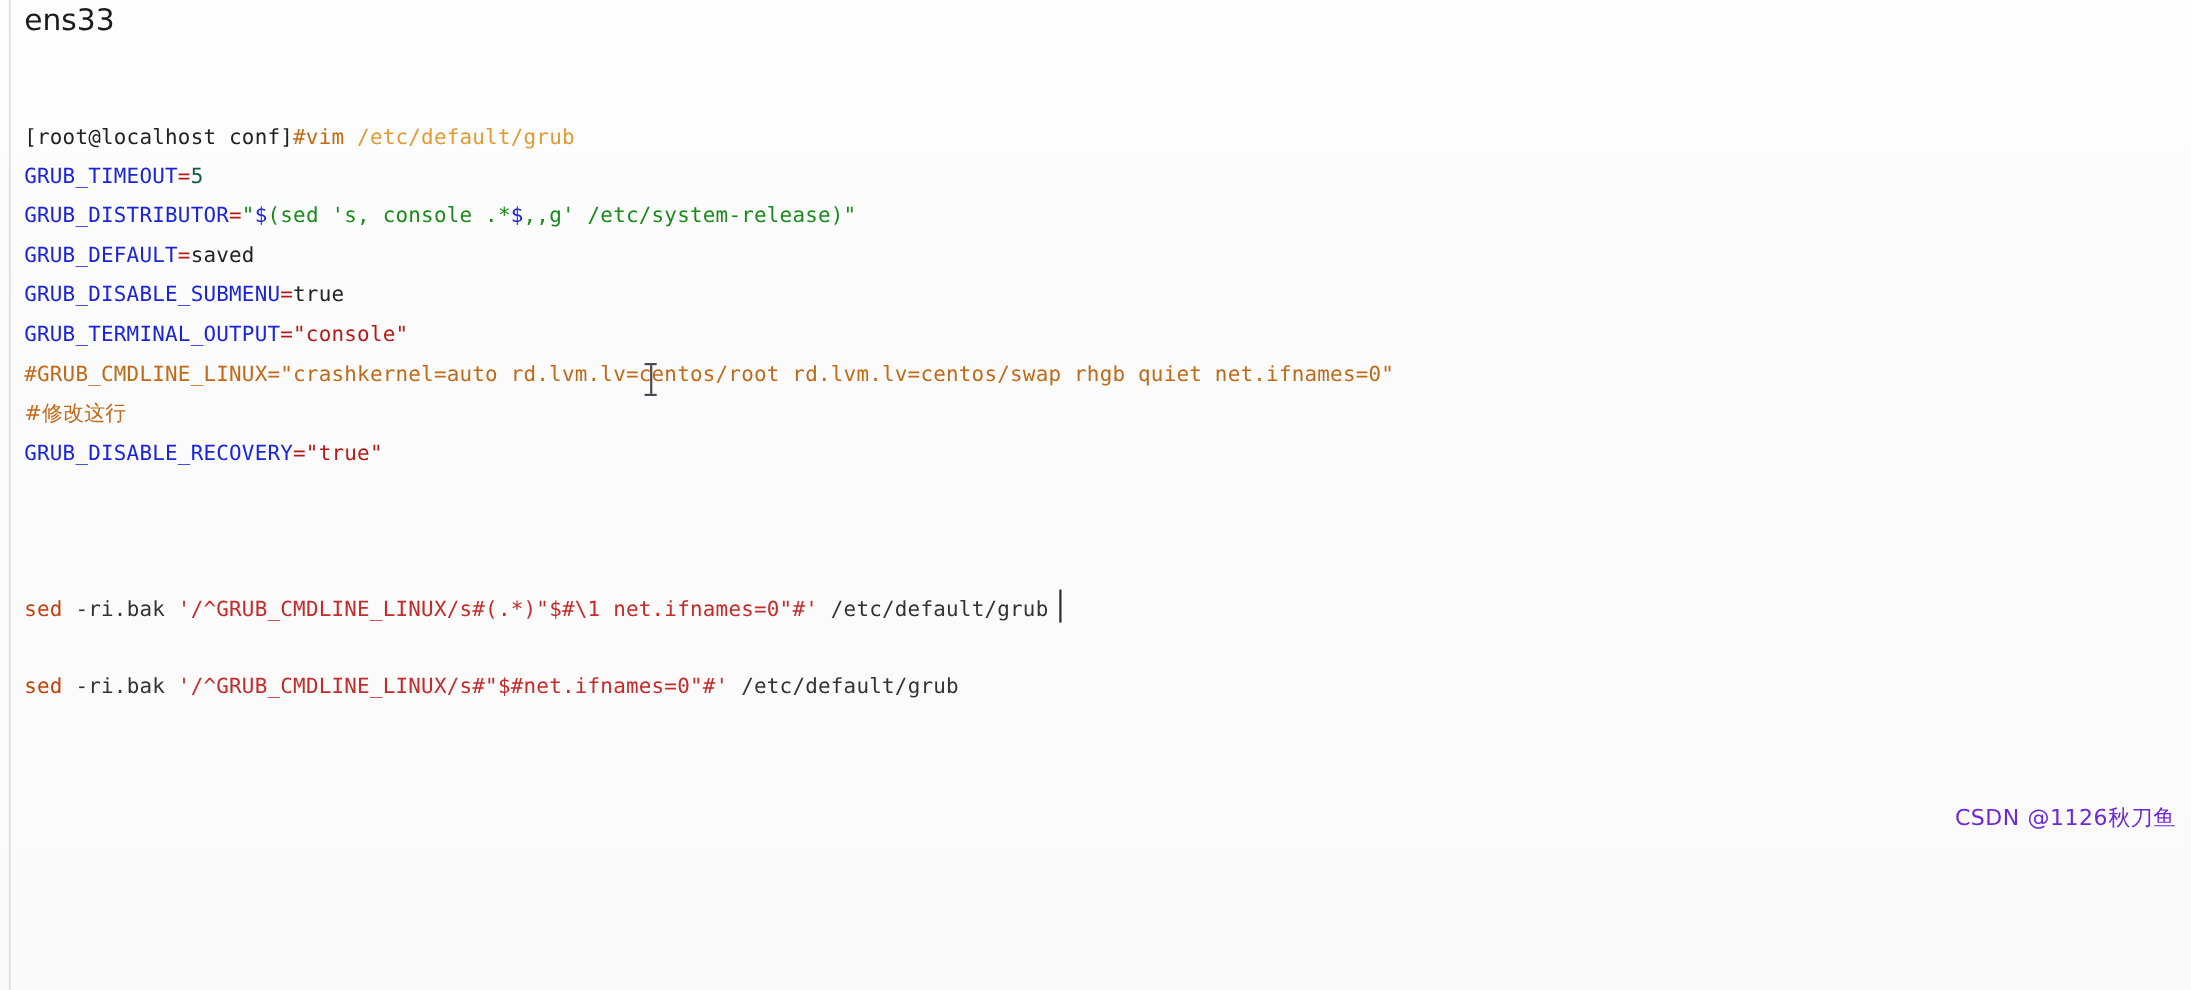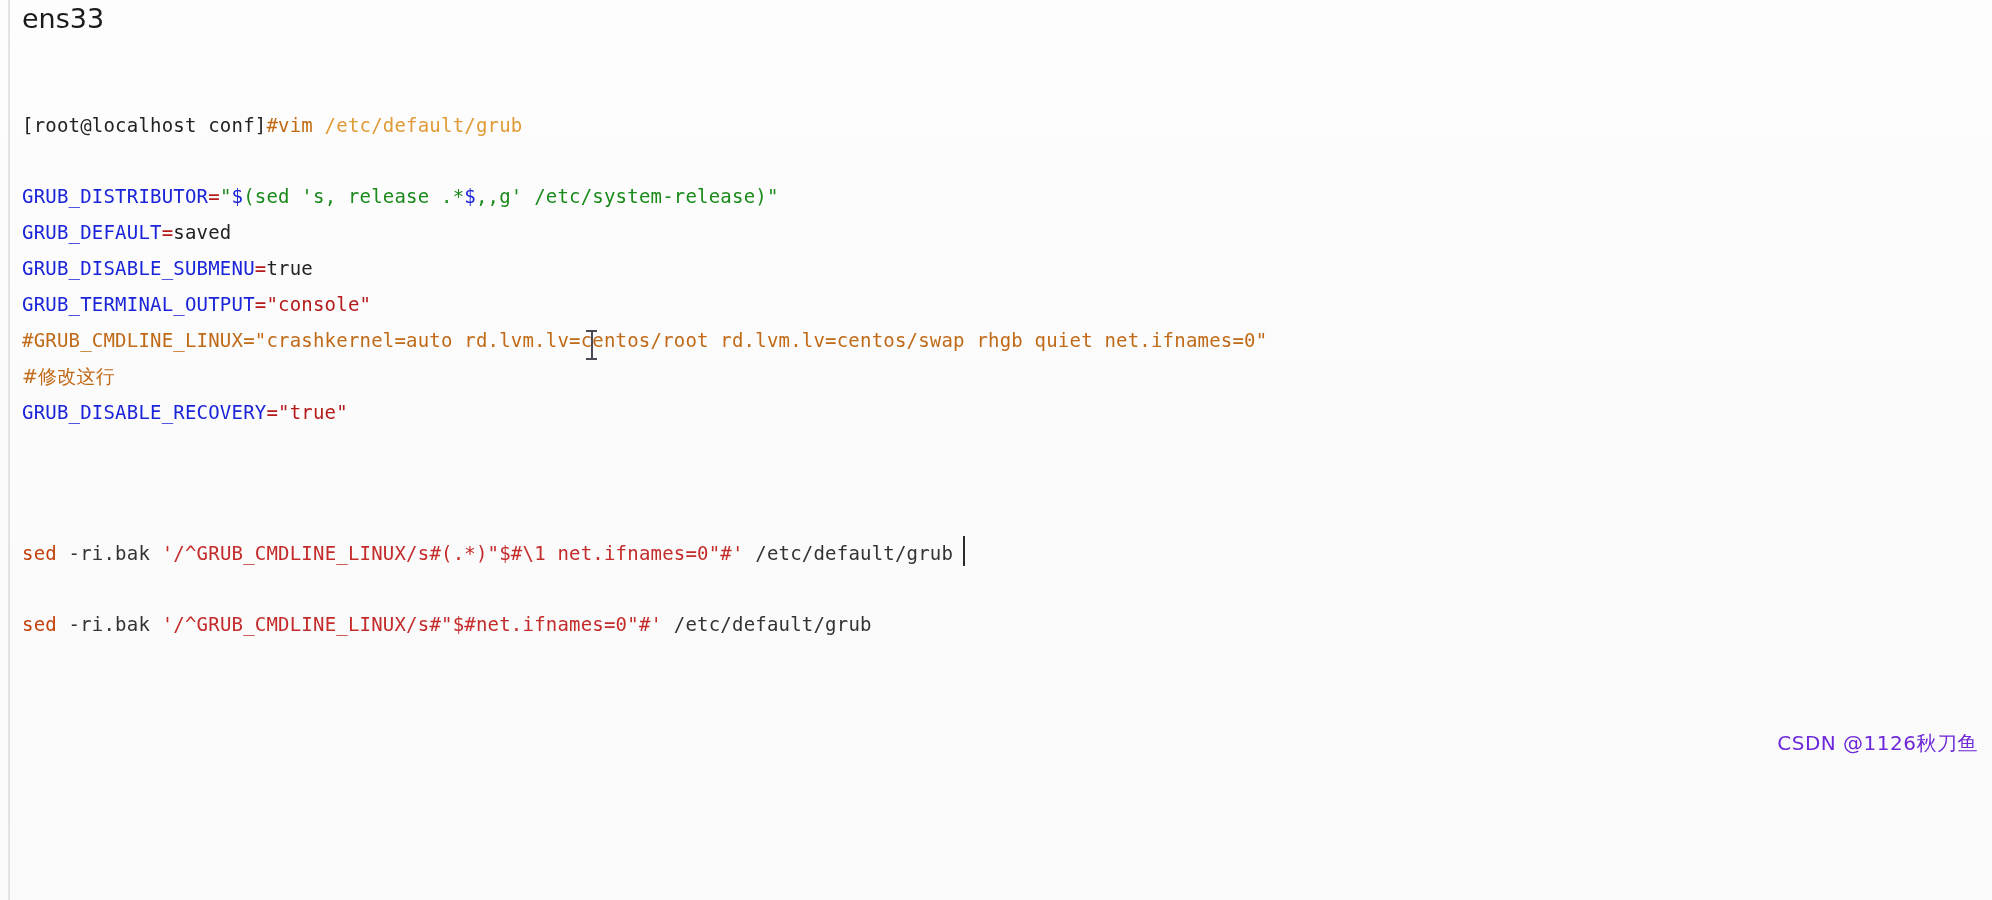--- a/index.html
+++ b/index.html
@@ -137,22 +137,23 @@
 
 <div class="page"></div>
 <div class="gutter-rule"></div>
 
 <div class="content">
 
   <div class="ens33">ens33</div>
 
   <div class="line" style="top:108px;"><span class="t-plain">[root@localhost conf]</span><span class="t-cmd">#vim</span><span class="t-path"> /etc/default/grub</span></div>
 
+  <div class="line" style="top:143px;"><span class="t-var">GRUB_TIMEOUT</span><span class="t-eq">=</span><span class="t-num">5</span></div>
 
-  <div class="line" style="top:179px;"><span class="t-var">GRUB_DISTRIBUTOR</span><span class="t-eq">=</span><span class="t-green">"</span><span class="t-blue">$</span><span class="t-green">(sed 's, release .*</span><span class="t-blue">$</span><span class="t-green">,,g' /etc/system-release)</span><span class="t-green">"</span></div>
+  <div class="line" style="top:179px;"><span class="t-var">GRUB_DISTRIBUTOR</span><span class="t-eq">=</span><span class="t-green">"</span><span class="t-blue">$</span><span class="t-green">(sed 's, console .*</span><span class="t-blue">$</span><span class="t-green">,,g' /etc/system-release)</span><span class="t-green">"</span></div>
 
   <div class="line" style="top:251px;"><span class="t-var">GRUB_DISABLE_SUBMENU</span><span class="t-eq">=</span><span class="t-plain">true</span></div>
 
   <div class="line" style="top:215px;"><span class="t-var">GRUB_DEFAULT</span><span class="t-eq">=</span><span class="t-plain">saved</span></div>
 
   <div class="line" style="top:287px;"><span class="t-var">GRUB_TERMINAL_OUTPUT</span><span class="t-eq">=</span><span class="t-str">"console"</span></div>
 
   <div class="line t-comment" style="top:323px;">#GRUB_CMDLINE_LINUX="crashkernel=auto rd.lvm.lv=centos/root rd.lvm.lv=centos/swap rhgb quiet net.ifnames=0"</div>
 
   <div class="line t-comment cn" style="top:359px;text-align:right;">#修改这行</div>

